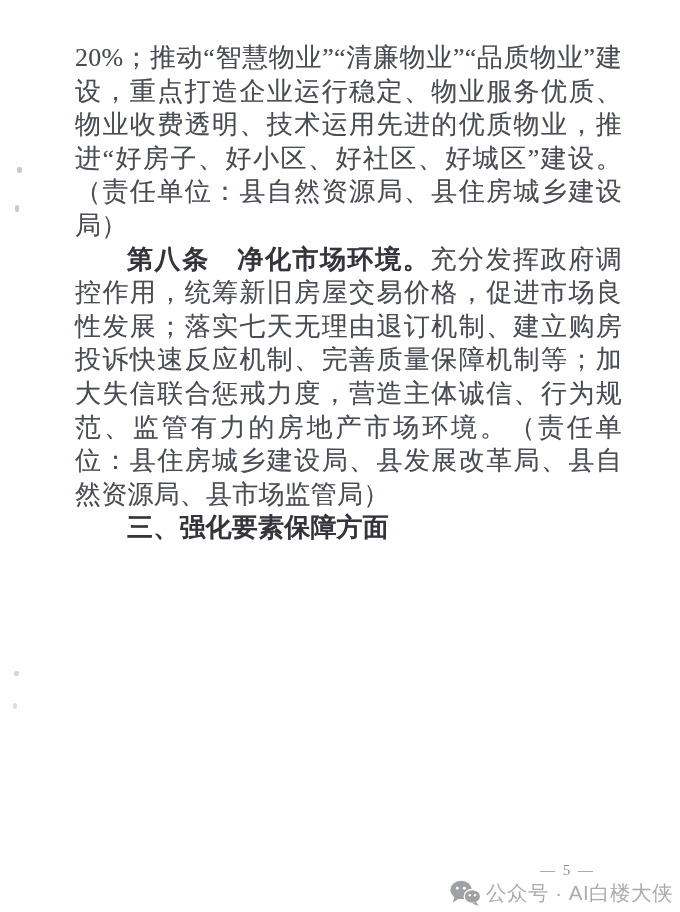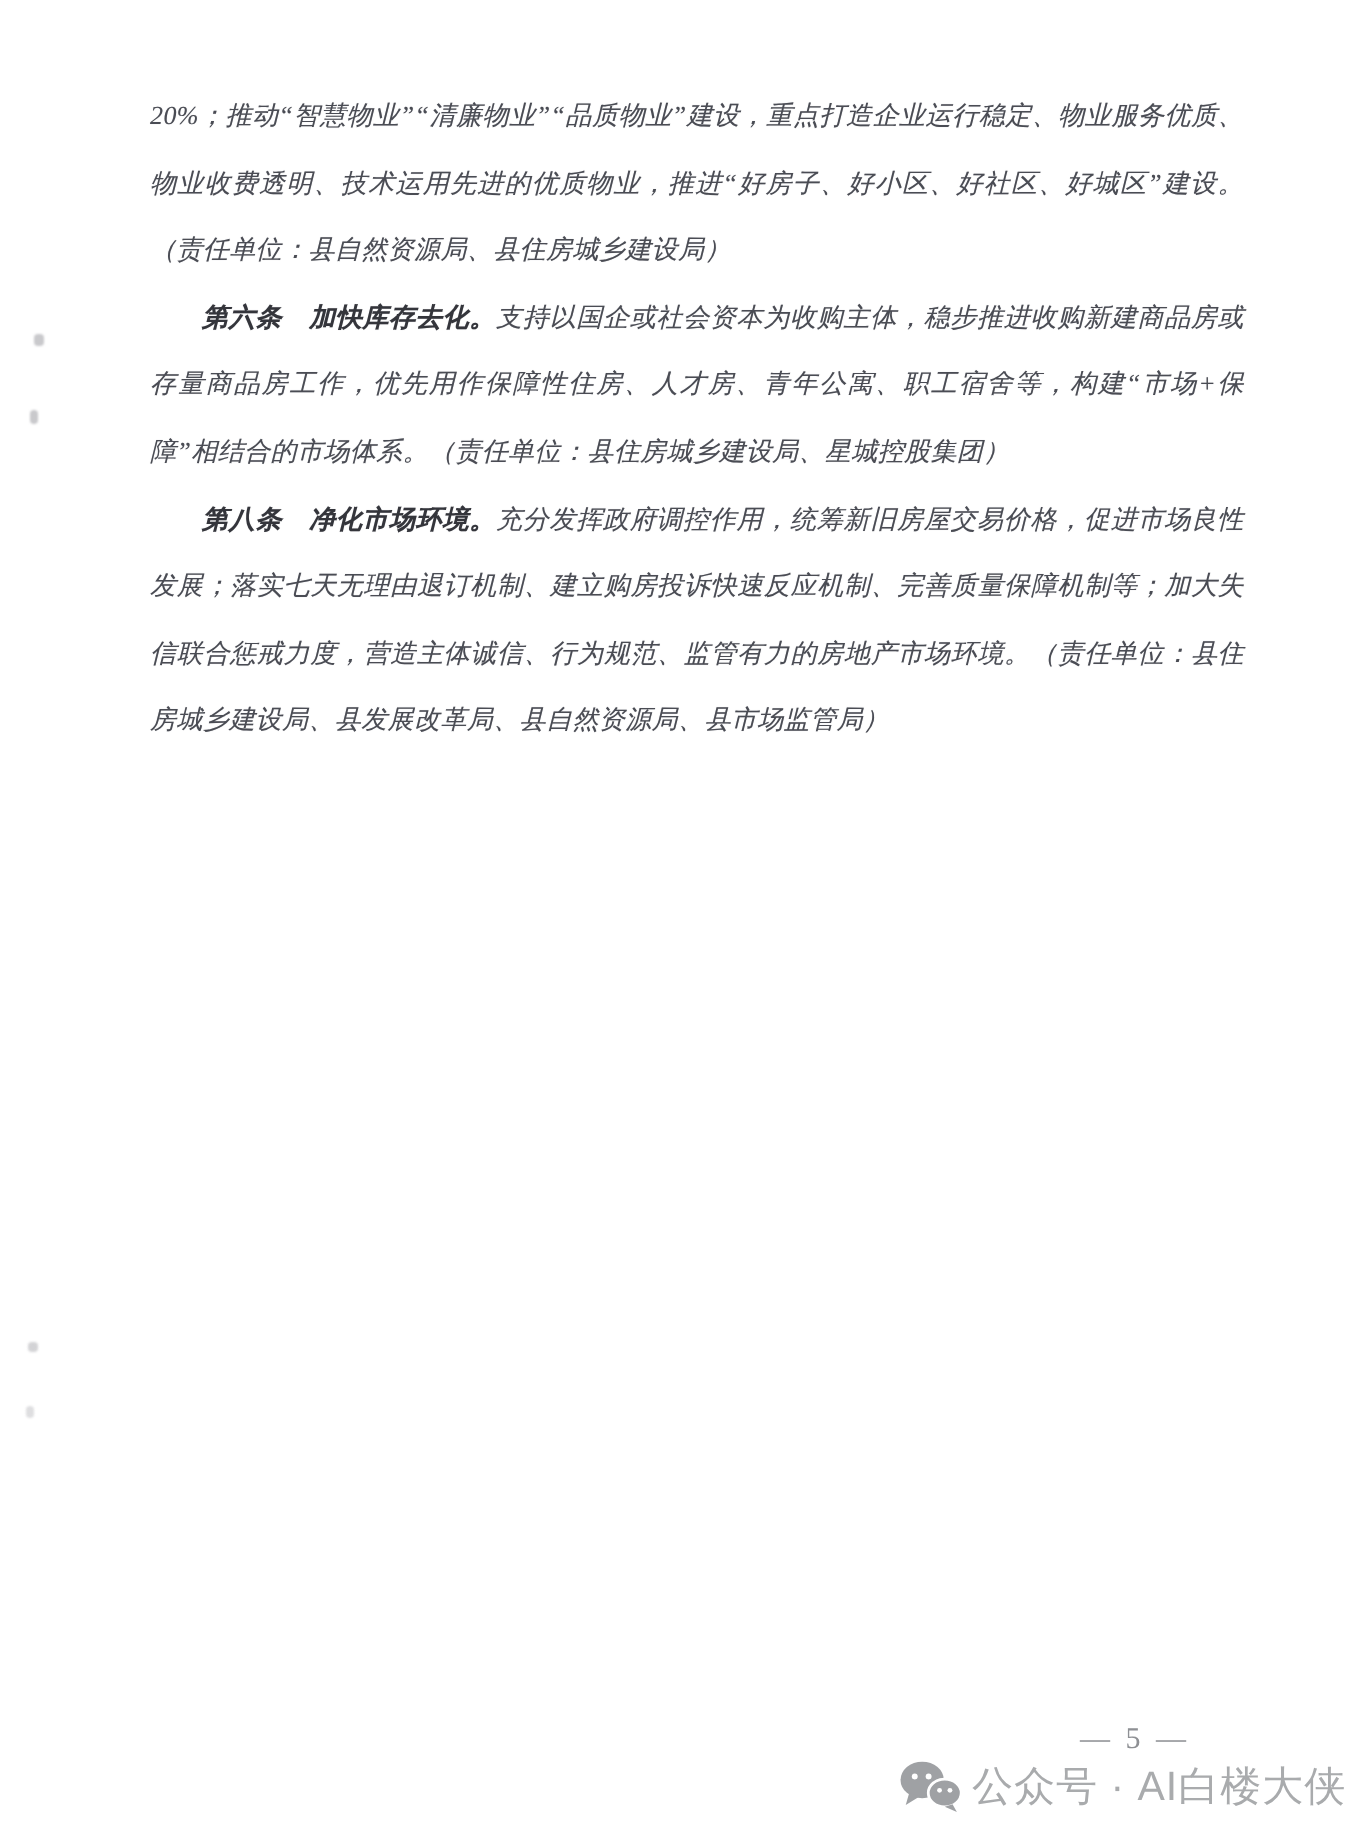--- a/index.html
+++ b/index.html
@@ -16,28 +16,27 @@
     background:var(--paper);
     position:relative;
     overflow:hidden;
     font-family:"Liberation Serif","DejaVu Serif",serif;
   }
   
   .doc-body{
     position:absolute;
     left:75px; top:41px;
     width:547px;
-    font-size:13px;
+    font-size:26px;
     line-height:33.6px;
     color:var(--body_text);
     text-align:justify;
     letter-spacing:0.2px;
     
     text-shadow:0 0 0.4px rgba(70,72,80,0.35);
-    font-style:italic;
   }
   .doc-body p.para{ margin:0; padding:0; }
   .doc-body p.indent{ text-indent:2em; }
   .seg.bold{
     font-weight:bold;
     color:var(--bold_text);
   }
   .doc-body p.heading .seg{
     font-weight:bold;
     color:var(--bold_text);
@@ -85,22 +84,22 @@
 </head>
 <body>
 
 <div class="speck s1"></div>
 <div class="speck s2"></div>
 <div class="speck s3"></div>
 <div class="speck s4"></div>
 
 <div class="doc-body">
     <p class="para"><span class="seg">20%；推动“智慧物业”“清廉物业”“品质物业”建设，重点打造企业运行稳定、物业服务优质、物业收费透明、技术运用先进的优质物业，推进“好房子、好小区、好社区、好城区”建设。（责任单位：县自然资源局、县住房城乡建设局）</span></p>
-    <p class="para indent"><span class="seg bold">第六条　加快库存去化。</span><span class="seg">支持以国企或社会资本为收购主体，稳步推进收购新建商品房或存量商品房工作，优先用作保障性住房、人才房、青年公寓、职工宿舍等，构建“市场+保障”相结合的市场体系。（责任单位：县住房城乡建设局、星城控股集团）</span></p>
     <p class="para indent"><span class="seg bold">第八条　净化市场环境。</span><span class="seg">充分发挥政府调控作用，统筹新旧房屋交易价格，促进市场良性发展；落实七天无理由退订机制、建立购房投诉快速反应机制、完善质量保障机制等；加大失信联合惩戒力度，营造主体诚信、行为规范、监管有力的房地产市场环境。（责任单位：县住房城乡建设局、县发展改革局、县自然资源局、县市场监管局）</span></p>
+    <p class="para indent heading"><span class="seg bold">三、强化要素保障方面</span></p>
   </div>
 
 <div class="page-number">— 5 —</div>
 
 <div class="watermark">
   <svg class="wm-icon" viewBox="0 0 36 30" xmlns="http://www.w3.org/2000/svg">
 
     <g fill="#9fa1a4">
       <ellipse cx="13.5" cy="11.5" rx="12.5" ry="10.5"></ellipse>
       <path d="M6 19 L4 26 L12 21 Z"></path>

